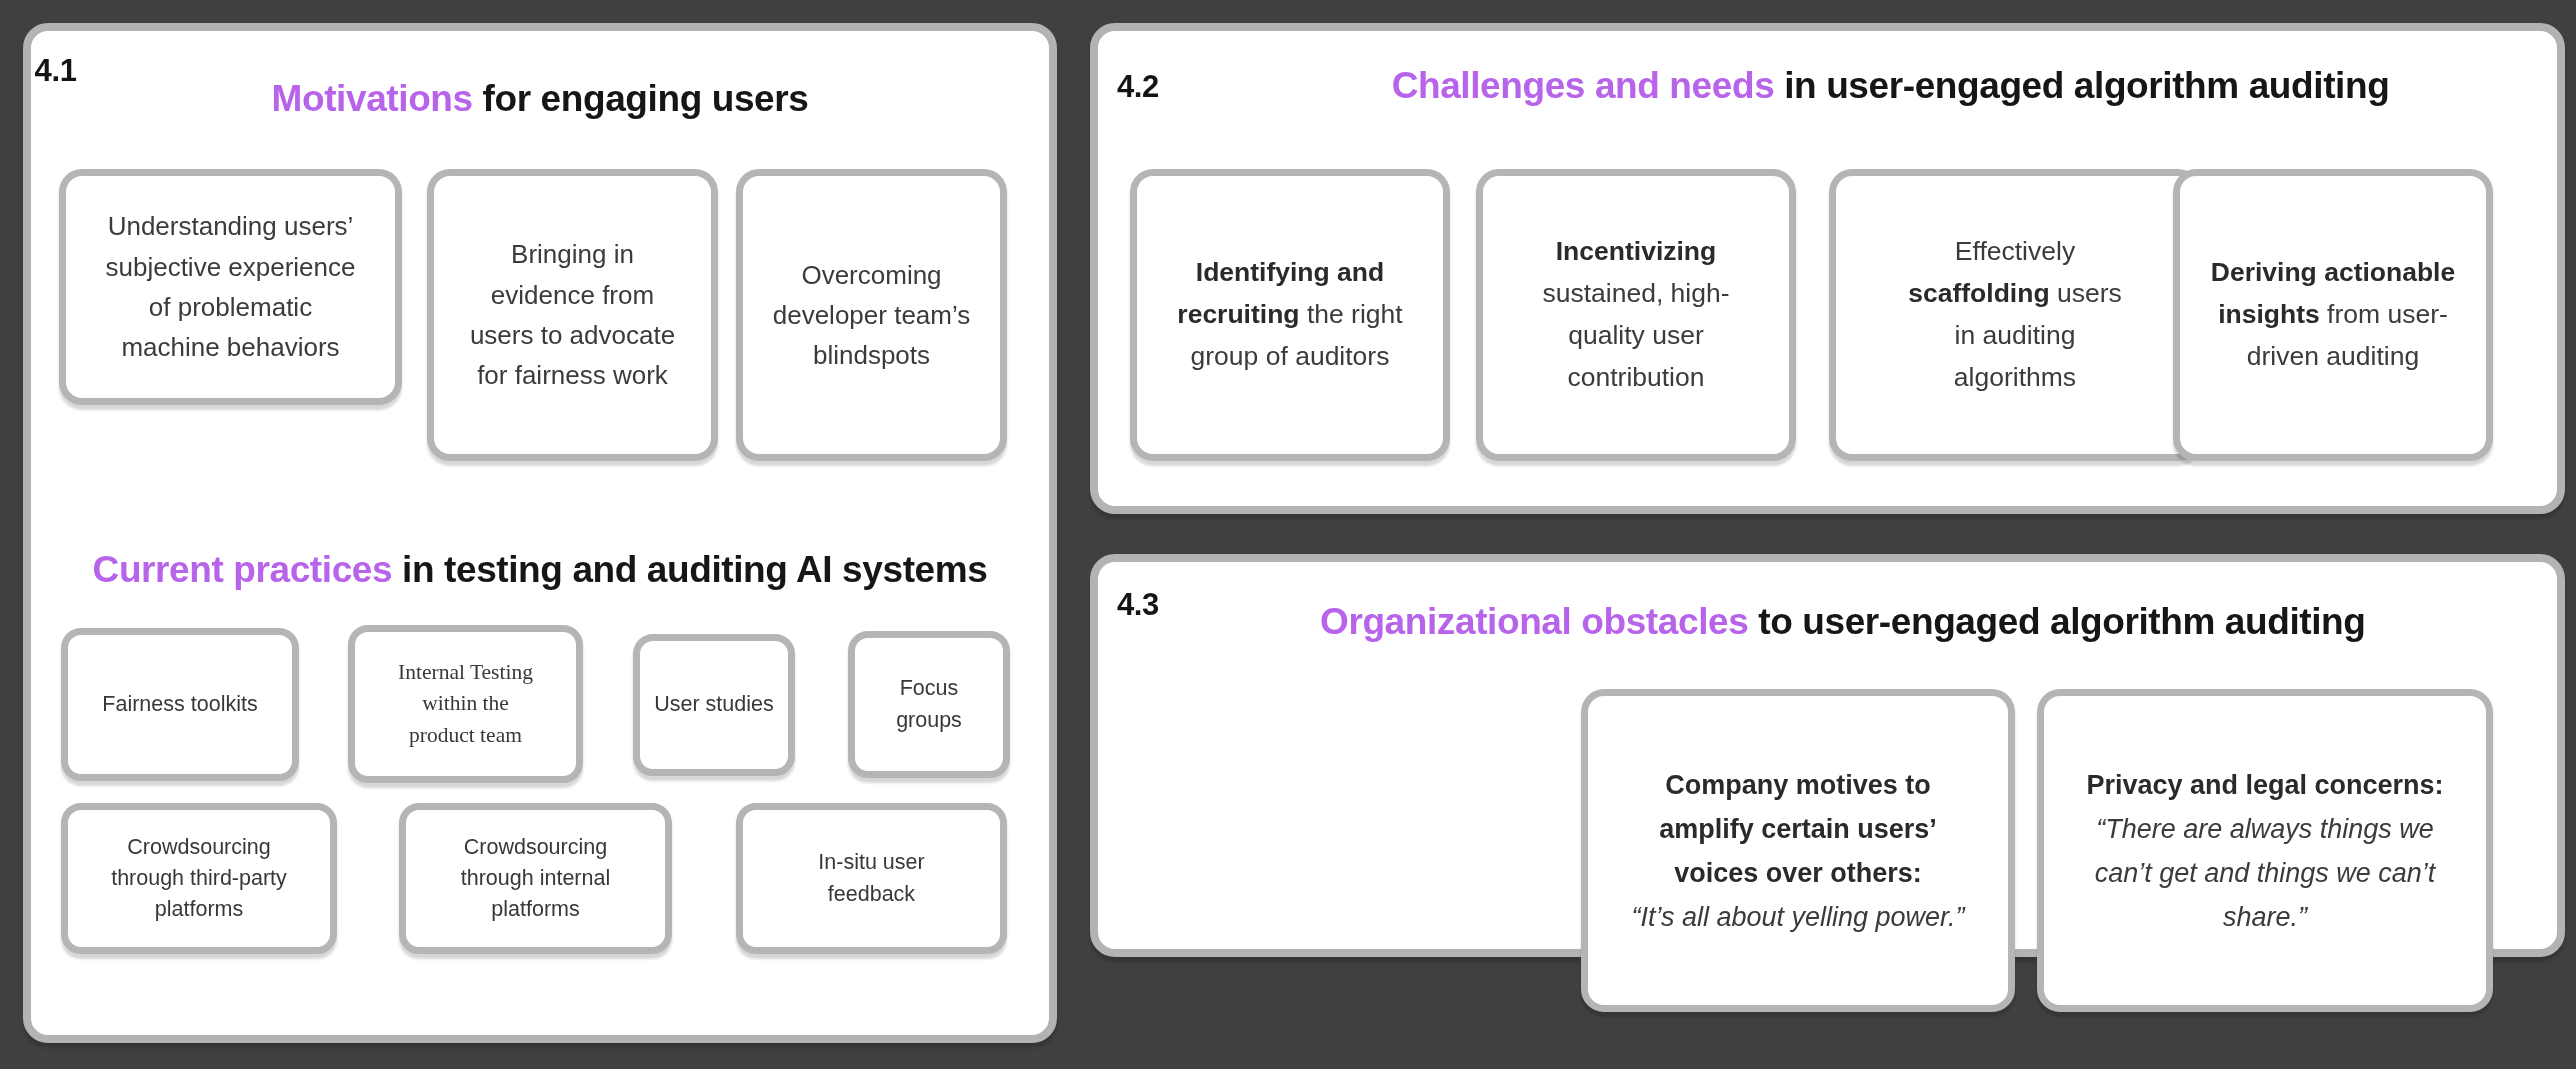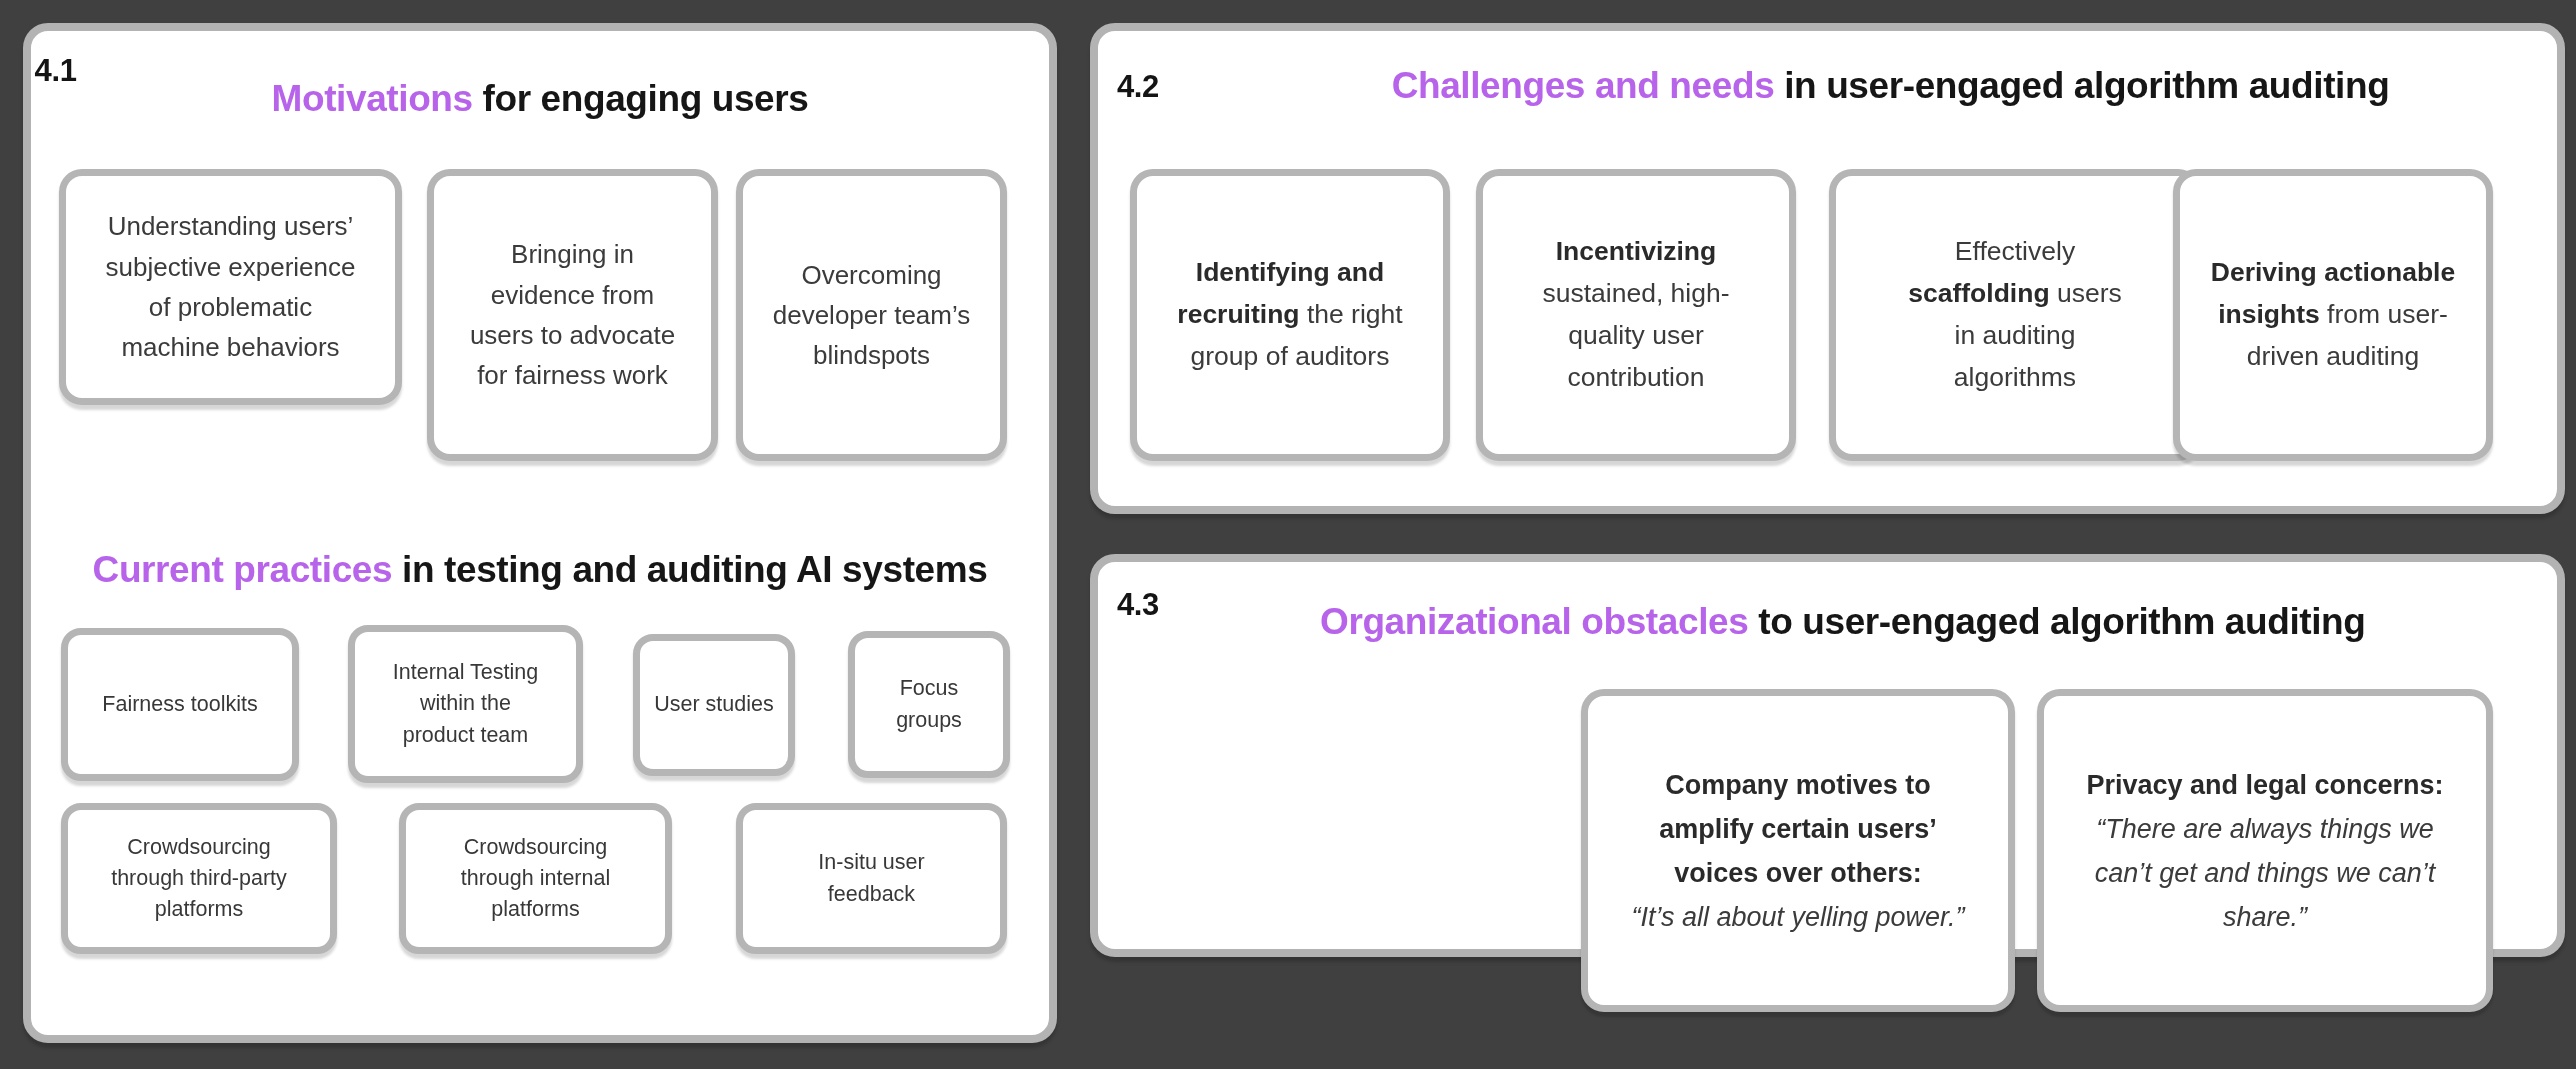--- a/index.html
+++ b/index.html
@@ -67,21 +67,21 @@
 blindspots</div>
     </div>
 
     <div class="sec-title" style="top:518px;">
       <span class="hl" style="color: rgb(183, 99, 234);">Current practices</span><span> in testing and auditing AI systems</span>
     </div>
 
     <div class="card grid" style="left:30px; top:597px; width:238px; height:153px;">
       <div class="txt">Fairness toolkits</div>
     </div>
-    <div class="card grid" style="left:317px; top:594px; width:235px; height:158px;">
+    <div class="card grid" style="left:317px; top:594px; width:235px; height:158px;font-family:Liberation Serif, serif;">
       <div class="txt">Internal Testing
 within the
 product team</div>
     </div>
     <div class="card grid" style="left:602px; top:603px; width:162px; height:142px;">
       <div class="txt">User studies</div>
     </div>
     <div class="card grid" style="left:817px; top:600px; width:162px; height:147px;">
       <div class="txt">Focus
 groups</div>

